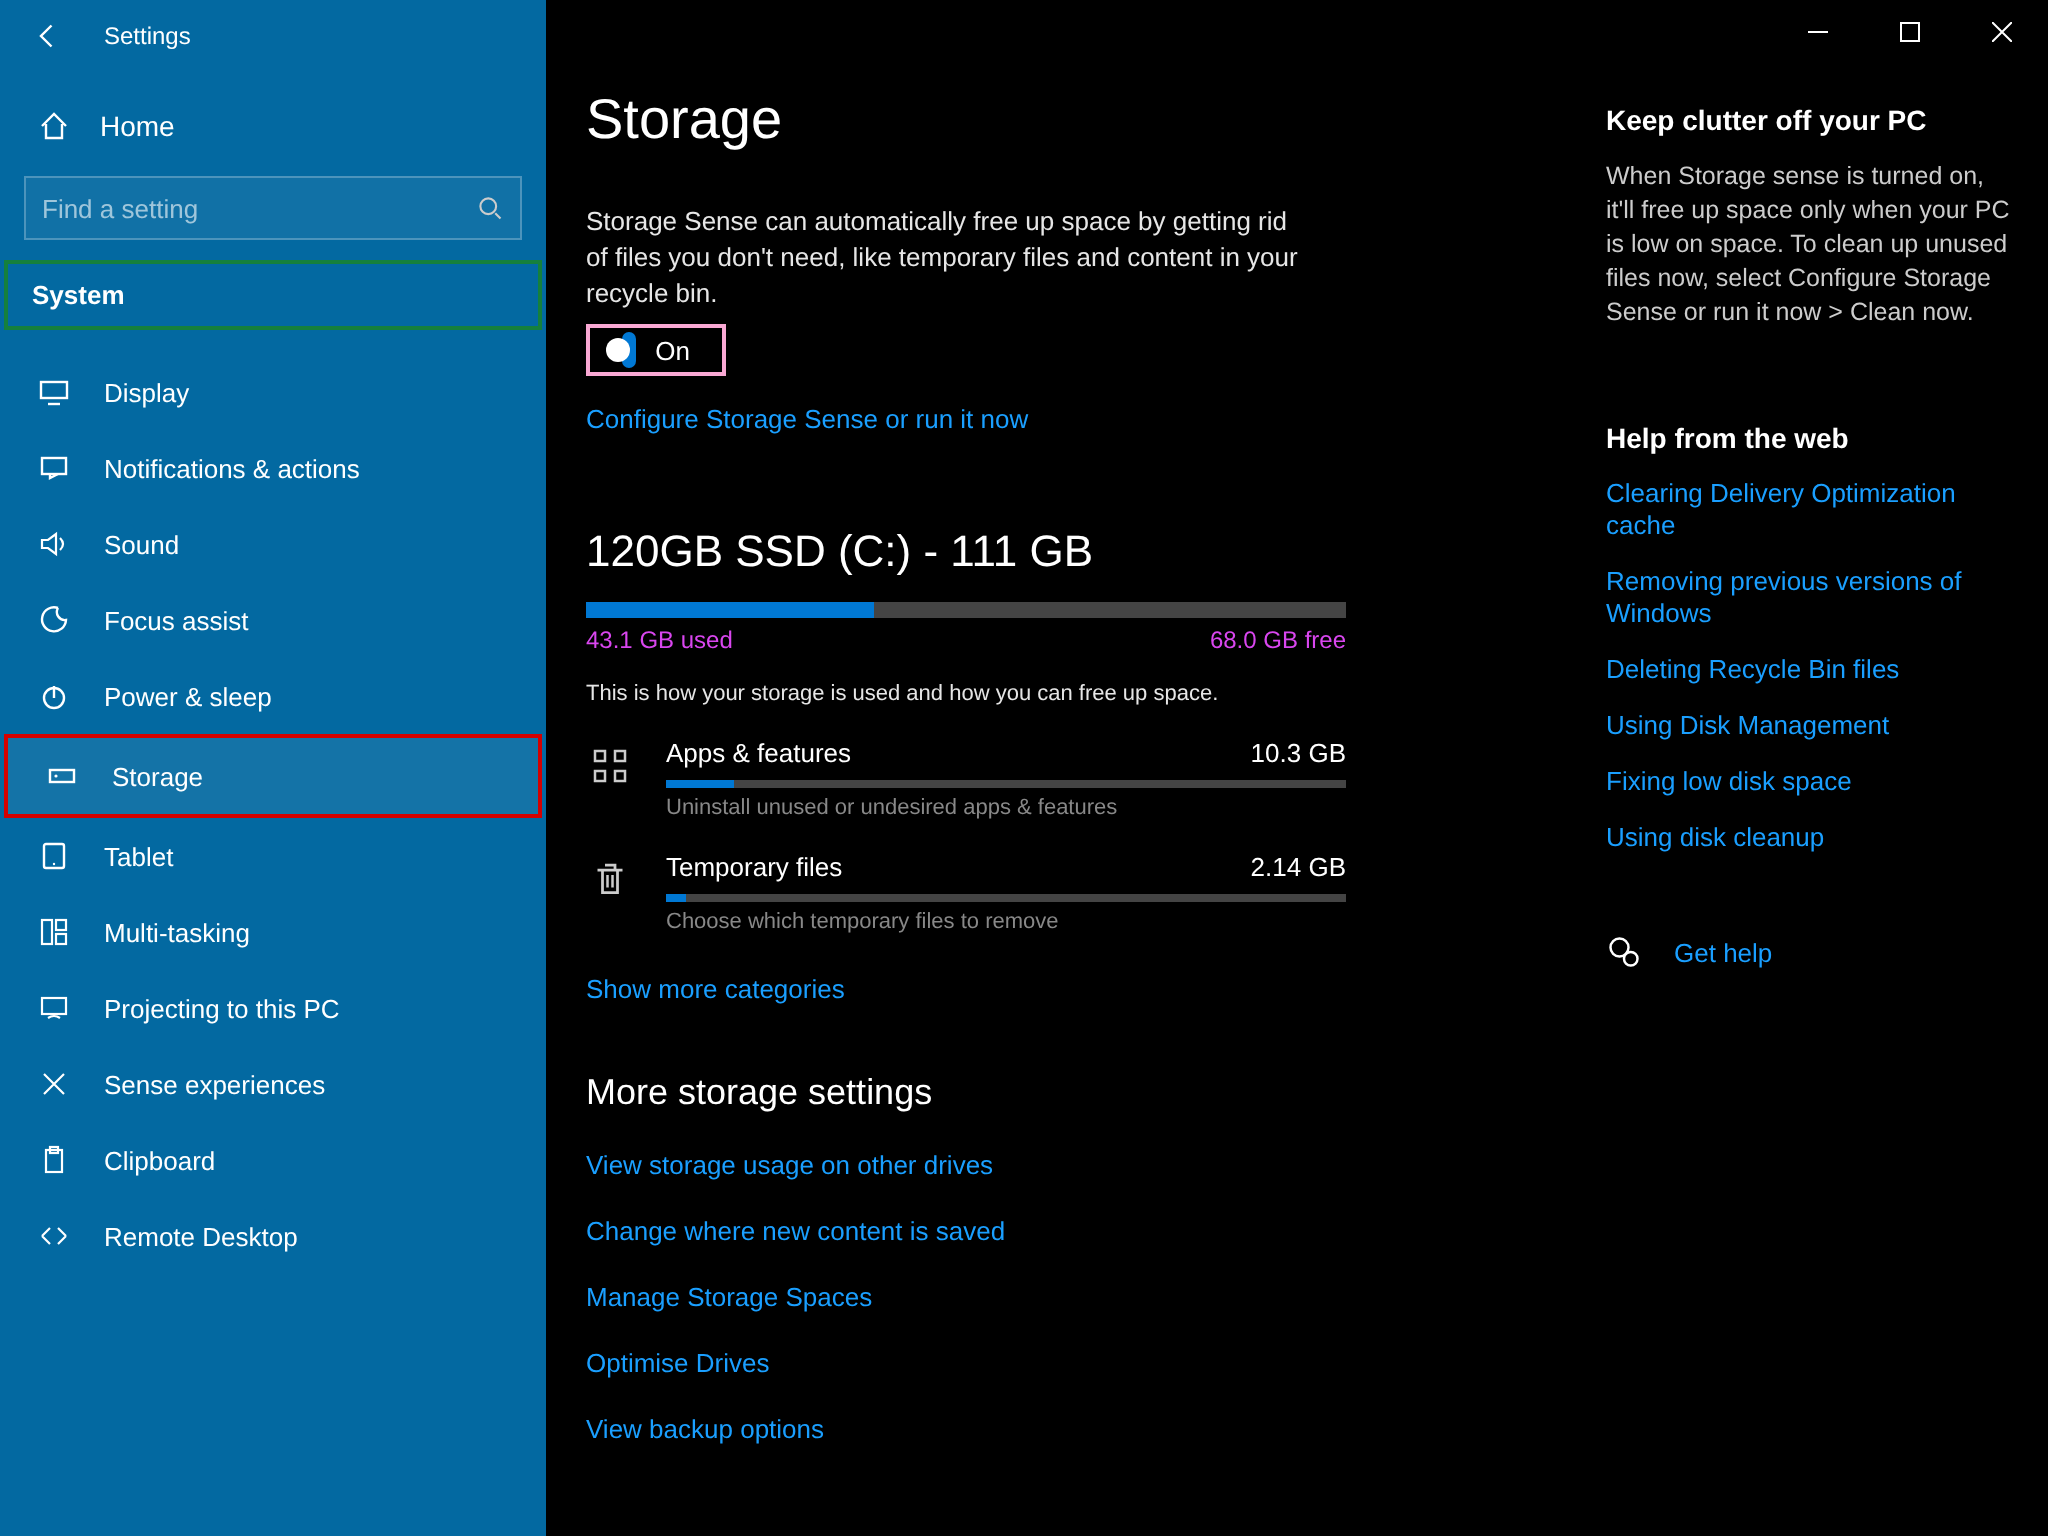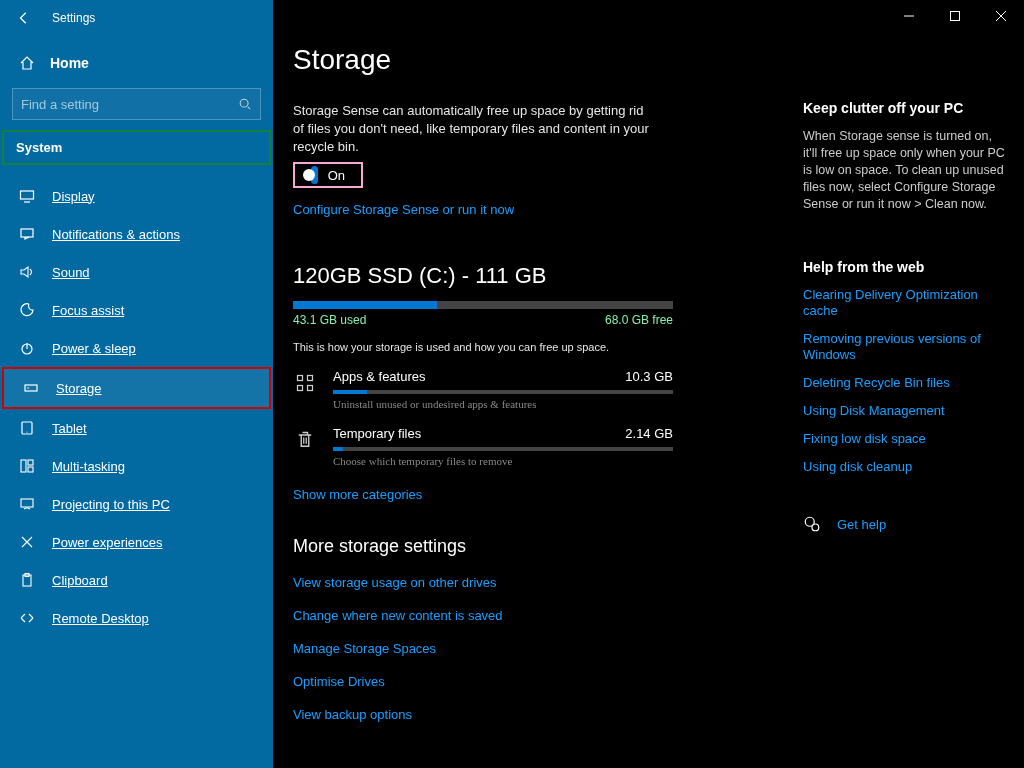--- a/index.html
+++ b/index.html
@@ -1,60 +1,60 @@
 <!DOCTYPE html>
 <html><head>
 <meta charset="utf-8">
 <style>
 * { margin: 0; padding: 0; box-sizing: border-box; font-family: "Segoe UI", Arial, sans-serif; }
 body { background: #000; color: #fff; width: 1024px; height: 768px; overflow: hidden; display: flex; }
 .sidebar { width: 273px; height: 100%; background: #0369a1; display: flex; flex-direction: column; }
 .titlebar-row { display: flex; align-items: center; height: 36px; padding-left: 10px; }
 .back-btn { width: 28px; height: 28px; display: flex; align-items: center; justify-content: center; color: #fff; }
 .title { font-size: 12px; margin-left: 14px; }
-.home-row { display: flex; align-items: center; padding: 10px 18px 10px 18px; margin-top: 8px; font-weight: bold; }
+.home-row { display: flex; align-items: center; padding: 10px 18px 10px 18px; margin-top: 8px; }
 .home-label { margin-left: 14px; font-size: 14px; }
 .search-box { margin: 6px 12px 10px 12px; height: 32px; background: rgba(255,255,255,0.06); border: 1px solid rgba(255,255,255,0.25); display: flex; align-items: center; padding: 0 8px 0 8px; position: relative; }
 .search-input { flex: 1; background: transparent; border: none; outline: none; color: #fff; font-size: 13px; }
 .search-input::placeholder { color: rgba(255,255,255,0.6); }
 .search-icon { color: rgba(255,255,255,0.7); }
 .cat-header { padding: 8px 28px 8px 12px; font-size: 13px; font-weight: 600; border: 2px solid #15803d; margin: 0 2px; }
-.nav-items { margin-top: 12px; text-decoration: underline; }
+.nav-items { margin-top: 12px; }
 .nav-item { display: flex; align-items: center; padding: 10px 18px; font-size: 13px; cursor: default; }
 .nav-item.selected { background: rgba(255,255,255,0.07); border: 2px solid #d40000; margin: 0 2px; }
 .nav-icon { width: 18px; height: 18px; display: inline-flex; align-items: center; justify-content: center; }
 .nav-label { margin-left: 16px; }
 .main { flex: 1; height: 100%; background: #000; display: flex; padding: 0; }
 .main-titlebar { position: absolute; top: 0; right: 0; display: flex; }
 .win-btn { width: 46px; height: 32px; display: flex; align-items: center; justify-content: center; color: #fff; font-size: 11px; }
 .content { padding: 44px 26px 0 20px; width: 520px; }
 .page-title { font-size: 28px; font-weight: 400; margin-bottom: 26px; }
 .desc { font-size: 13px; color: #e6e6e6; line-height: 18px; max-width: 360px; }
 .toggle-row { display: flex; align-items: center; margin-top: 6px; border: 2px solid #f9a8d4; width: 70px; padding: 2px 16px; }
 .toggle { width: 38px; height: 18px; border-radius: 9px; background: #0078d4; position: relative; }
 .toggle::after { content: ""; position: absolute; right: 3px; top: 3px; width: 12px; height: 12px; border-radius: 50%; background: #fff; }
 .toggle-label { margin-left: 10px; font-size: 13px; }
 .link { color: #1a9fff; font-size: 13px; cursor: default; display: block; }
 .configure-link { margin-top: 14px; display: block; }
 .drive-title { font-size: 22px; font-weight: 300; margin-top: 46px; }
 .drive-bar { width: 380px; height: 8px; background: #444; margin-top: 12px; position: relative; }
 .drive-bar-fill { height: 100%; background: #0078d4; width: 38%; }
-.drive-stats { display: flex; justify-content: space-between; width: 380px; font-size: 12px; color: #86efac; margin-top: 4px; }
+.drive-stats { display: flex; justify-content: space-between; width: 380px; font-size: 12px; color: #d946ef; margin-top: 4px; }
 .drive-desc { font-size: 11px; color: #e6e6e6; margin-top: 14px; }
 .cat-row { display: flex; align-items: flex-start; margin-top: 16px; }
 .cat-icon { width: 24px; height: 24px; display: flex; align-items: center; justify-content: center; color: #ccc; margin-top: 2px; }
 .cat-body { margin-left: 16px; flex: 1; }
 .cat-head { display: flex; justify-content: space-between; width: 340px; font-size: 13px; }
 .cat-bar { width: 340px; height: 4px; background: #444; margin-top: 6px; }
 .cat-bar-fill { height: 100%; background: #0078d4; }
-.cat-sub { font-size: 11px; color: #888; margin-top: 4px; font-family: Liberation Serif, serif; }
+.cat-sub { font-size: 11px; color: #888; margin-top: 4px; }
 .more-cat { margin-top: 20px; }
 .section-h { font-size: 18px; font-weight: 400; margin-top: 34px; }
 .setting-links a { display: block; margin-top: 18px; }
-.rightcol { padding: 100px 18px 0 10px; width: 230px; font-size: 13px; }
+.rightcol { padding: 52px 18px 0 10px; width: 230px; font-size: 13px; }
 .rc-h { font-size: 14px; font-weight: 600; margin-bottom: 12px; }
 .rc-p { font-size: 12.5px; color: #ccc; line-height: 17px; }
 .rc-links a { display: block; margin-bottom: 12px; line-height: 16px; }
 .gethelp { display: flex; align-items: center; margin-top: 40px; }
 .gethelp a { margin-left: 16px; }
 svg { display: block; }
 </style>
 </head>
 <body>
 
@@ -170,21 +170,21 @@
           </svg>
         </span>
       <span class="nav-label">Projecting to this PC</span>
     </div>
     <div class="nav-item">
       <span class="nav-icon">
           <svg width="16" height="16" viewBox="0 0 16 16">
             <path d="M3 3 L8 8 M3 13 L8 8 M13 3 L8 8 M13 13 L8 8" stroke="#fff" stroke-width="1.1"></path>
           </svg>
         </span>
-      <span class="nav-label">Power experiences</span>
+      <span class="nav-label">Sense experiences</span>
     </div>
     <div class="nav-item">
       <span class="nav-icon">
           <svg width="16" height="16" viewBox="0 0 16 16">
             <rect x="4" y="3" width="8" height="11" stroke="#fff" stroke-width="1.1" fill="none"></rect>
             <rect x="6" y="1.5" width="4" height="3" stroke="#fff" stroke-width="1.1" fill="none"></rect>
           </svg>
         </span>
       <span class="nav-label">Clipboard</span>
     </div>

